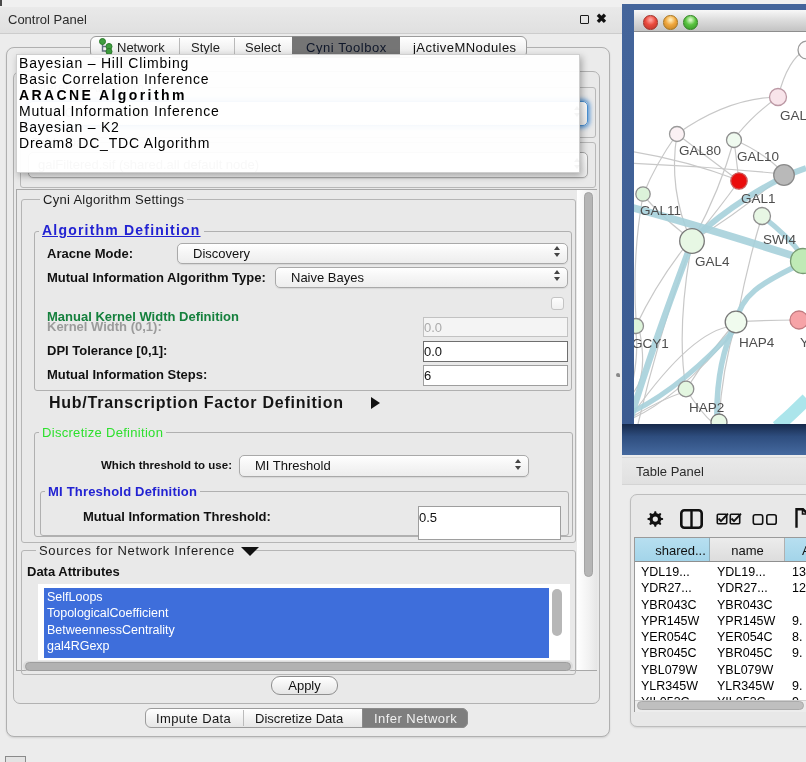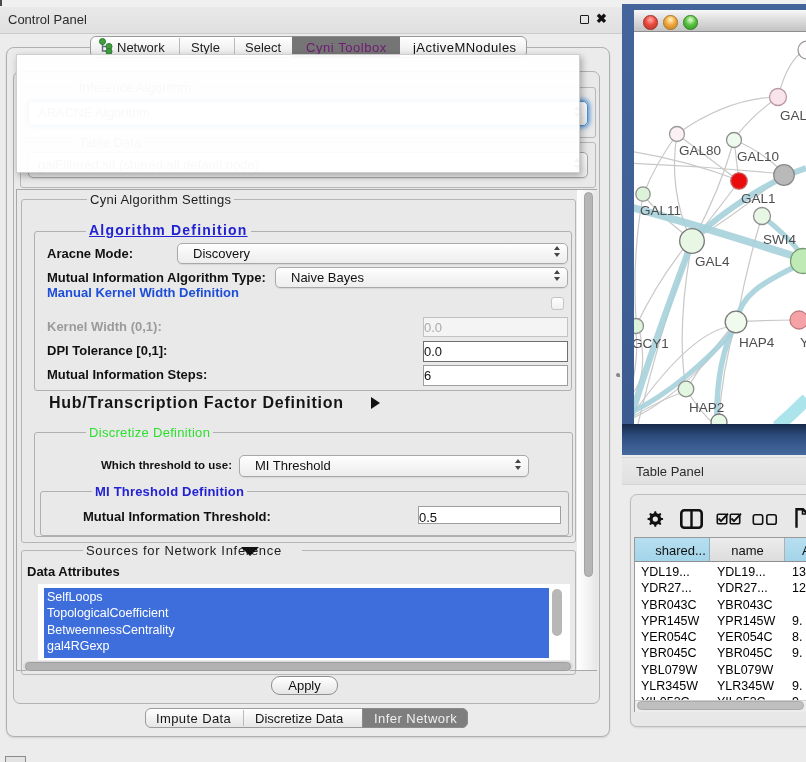--- a/index.html
+++ b/index.html
@@ -13,21 +13,21 @@
          background:linear-gradient(#ffffff,#f6f6f6 45%,#ededed);
          box-shadow:0 1px 1px rgba(0,0,0,0.08);}
   .combo .ct{position:absolute;left:9px;top:2px;font-size:13px;color:#111;}
   .arr{position:absolute;right:6px;width:9px;font-size:0;}
   .arr i{display:block;width:0;height:0;border-left:3.5px solid transparent;border-right:3.5px solid transparent;margin:0 auto;}
   .arr .up{border-bottom:4.5px solid #444;margin-bottom:2.5px;}
   .arr .dn{border-top:4.5px solid #444;}
   .tfield{position:absolute;border:1px solid #9e9e9e;background:#fff;
           font-size:13px;color:#111;text-align:left;padding:2px 5px 0 0;box-sizing:border-box;}
   .gbox{position:absolute;border:1px solid #b5b5b5;border-radius:3px;}
-  .gtitle{position:absolute;top:-8px;background:#e9e9e9;padding:0 3px;font-size:13px;line-height:15px;white-space:nowrap;margin-left:47px;}
+  .gtitle{position:absolute;top:-8px;background:#e9e9e9;padding:0 3px;font-size:13px;line-height:15px;white-space:nowrap;}
 </style>
 </head>
 <body>
 
 <div class="abs" style="left:0;top:0;width:806px;height:7px;background:#f0f0f0;"></div>
 <div class="abs" style="left:0;top:0;width:2px;height:6px;background:#4a4a4a;"></div>
 <div class="abs" style="left:0;top:7px;width:806px;height:26px;background:linear-gradient(#e9e9e9,#e0e0e0);border-bottom:1px solid #cccccc;"></div>
 <div class="abs lbl" style="left:8px;top:12px;color:#2b2b2b;">Control Panel</div>
 <div class="abs" style="left:580px;top:15px;width:7px;height:7px;border:1.6px solid #1a1a1a;border-radius:1px;"></div>
 <div class="abs" style="left:596px;top:11px;font-size:13px;font-weight:bold;color:#111;">✖</div>
@@ -77,21 +77,21 @@
     </div>
 </div>
 <div class="abs lbl b" style="left:47px;top:270px;">Mutual Information Algorithm Type:</div>
 <div class="combo" style="left:275px;top:267px;width:291px;height:19px;">
   <div class="ct" style="left:15px;">Naive Bayes</div>
   <div class="arr" style="top:2px;">
       <i class="up"></i>
       <i class="dn"></i>
     </div>
 </div>
-<div class="abs lbl b" style="left:47px;top:285px;color:#1d4ed8;">Manual Kernel Width Definition</div>
+<div class="abs lbl b" style="left:47px;top:309px;color:#15803d;">Manual Kernel Width Definition</div>
 <div class="abs" style="left:551px;top:297px;width:11px;height:11px;border:1px solid #c4c4c4;border-radius:3px;background:linear-gradient(#fdfdfd,#f0f0f0);"></div>
 <div class="abs lbl b" style="left:47px;top:319px;color:#9b9b9b;">Kernel Width (0,1):</div>
 <div class="tfield" style="left:423px;top:317px;width:145px;height:20px;background:#f4f4f4;border-color:#c2c2c2;color:#ababab;">0.0</div>
 <div class="abs lbl b" style="left:47px;top:343px;">DPI Tolerance [0,1]:</div>
 <div class="tfield" style="left:423px;top:341px;width:145px;height:21px;border-color:#6f6f6f;">0.0</div>
 <div class="abs lbl b" style="left:47px;top:367px;">Mutual Information Steps:</div>
 <div class="tfield" style="left:423px;top:365px;width:145px;height:21px;">6</div>
 
 <div class="abs b" style="left:49px;top:394px;font-size:16px;letter-spacing:0.75px;color:#151515;">Hub/Transcription Factor Definition</div>
 <div class="abs" style="left:371px;top:397px;width:0;height:0;border-top:6.5px solid transparent;border-bottom:6.5px solid transparent;border-left:9px solid #111;"></div>
@@ -105,21 +105,21 @@
   <div class="arr" style="top:3px;">
       <i class="up"></i>
       <i class="dn"></i>
     </div>
 </div>
 
 <div class="gbox" style="left:40px;top:491px;width:527px;height:43px;border-color:#b0b0b0;text-align:right;">
   <div class="gtitle b" style="left:4px;color:#2222d2;letter-spacing:0.2px;">MI Threshold Definition</div>
 </div>
 <div class="abs lbl b" style="left:51px;top:509px;margin-left:32px;">Mutual Information Threshold:</div>
-<div class="tfield" style="left:418px;top:506px;width:143px;height:18px;padding-top:3px;">0.5</div>
+<div class="tfield" style="left:418px;top:506px;width:143px;height:34px;padding-top:3px;">0.5</div>
 
 <div class="gbox" style="left:21px;top:550px;width:553px;height:123px;">
   <div class="gtitle" style="left:14px;color:#1c1c1c;letter-spacing:0.7px;">Sources for Network Inference &nbsp;&nbsp;&nbsp;</div>
 </div>
 <div class="abs" style="left:241px;top:547px;width:0;height:0;border-left:9px solid transparent;border-right:9px solid transparent;border-top:9px solid #111;"></div>
 <div class="abs lbl b" style="left:27px;top:564px;">Data Attributes</div>
 <div class="abs" style="left:38px;top:584px;width:532px;height:76px;background:#ffffff;"></div>
 <div class="abs" style="left:44px;top:588px;width:505px;height:70px;background:#3e6edb;"></div>
 <div class="abs" style="left:47px;top:588.5px;width:400px;font-size:12.5px;color:#ffffff;line-height:16.5px;">SelfLoops<br>TopologicalCoefficient<br>BetweennessCentrality<br>gal4RGexp</div>
 <div class="abs" style="left:552px;top:589px;width:10px;height:47px;background:#b7b7b7;border-radius:5px;"></div>
@@ -140,24 +140,32 @@
   <circle cx="4.5" cy="3.5" r="3" fill="#3f9e3f" stroke="#2a7a2a"></circle>
   <circle cx="11" cy="8.5" r="3" fill="#3f9e3f" stroke="#2a7a2a"></circle>
   <circle cx="11" cy="13.5" r="3" fill="#3f9e3f" stroke="#2a7a2a"></circle>
 </svg>
 <div class="abs lbl" style="left:117px;top:40px;color:#222;">Network</div>
 <div class="abs" style="left:179px;top:38px;width:1px;height:18px;background:#b9b9b9;"></div>
 <div class="abs lbl" style="left:191px;top:40px;color:#222;">Style</div>
 <div class="abs" style="left:234px;top:38px;width:1px;height:18px;background:#b9b9b9;"></div>
 <div class="abs lbl" style="left:245px;top:40px;color:#222;">Select</div>
 <div class="abs" style="left:292px;top:36px;width:108px;height:22px;background:#757575;box-sizing:border-box;border-top:1px solid #8b8b8b;"></div>
-<div class="abs lbl" style="left:306px;top:40px;color:#701a75;letter-spacing:0.55px;">Cyni Toolbox</div>
+<div class="abs lbl" style="left:306px;top:40px;color:#0f172a;letter-spacing:0.55px;">Cyni Toolbox</div>
 <div class="abs lbl" style="left:413px;top:40px;color:#111;letter-spacing:0.45px;">jActiveMNodules</div>
 
 <div class="abs" style="left:16px;top:54px;width:564px;height:119px;background:rgba(255,255,255,0.95);border:1px solid rgba(160,160,160,0.5);box-shadow:2px 3px 7px rgba(0,0,0,0.3);box-sizing:border-box;">
+  <div style="font-size:14px;color:#000;line-height:16px;padding-left:2px;letter-spacing:0.8px;">
+    Bayesian – Hill Climbing<br>
+    Basic Correlation Inference<br>
+    <span class="b" style="letter-spacing:2.4px;">ARACNE Algorithm</span><br>
+    Mutual Information Inference<br>
+    Bayesian – K2<br>
+    Dream8 DC_TDC Algorithm
+  </div>
 </div>
 
 <div class="abs" style="left:622px;top:4px;width:184px;height:451px;background:linear-gradient(to bottom,#44659b,#3a5a90);"></div>
 <div class="abs" style="left:622px;top:424px;width:184px;height:31px;background:linear-gradient(#16294a,#2e4d7e 40%,#45699f);"></div>
 <div class="abs" style="left:634px;top:10px;width:172px;height:22px;background:linear-gradient(#f8f8f8,#dedede 45%,#c3c3c3);border-bottom:1px solid #8e8e8e;box-sizing:border-box;"></div>
 <div class="abs" style="left:643px;top:15px;width:12.5px;height:12.5px;border-radius:50%;background:radial-gradient(circle at 50% 30%,#ff9d97 8%,#ea4a3d 45%,#c33b30 85%);border:0.5px solid #a03028;"></div>
 <div class="abs" style="left:663px;top:15px;width:12.5px;height:12.5px;border-radius:50%;background:radial-gradient(circle at 50% 30%,#ffe9b0 8%,#f0a73e 45%,#cb8a2c 85%);border:0.5px solid #a8761f;"></div>
 <div class="abs" style="left:683px;top:15px;width:12.5px;height:12.5px;border-radius:50%;background:radial-gradient(circle at 50% 30%,#d2f5c0 8%,#59c340 45%,#3f9e2e 85%);border:0.5px solid #318323;"></div>
 <svg class="abs" style="left:634px;top:32px;background:#ffffff;" width="172" height="392" viewBox="634 32 172 392">
   <g fill="none" stroke="#c8c8c8" stroke-width="1.2">

